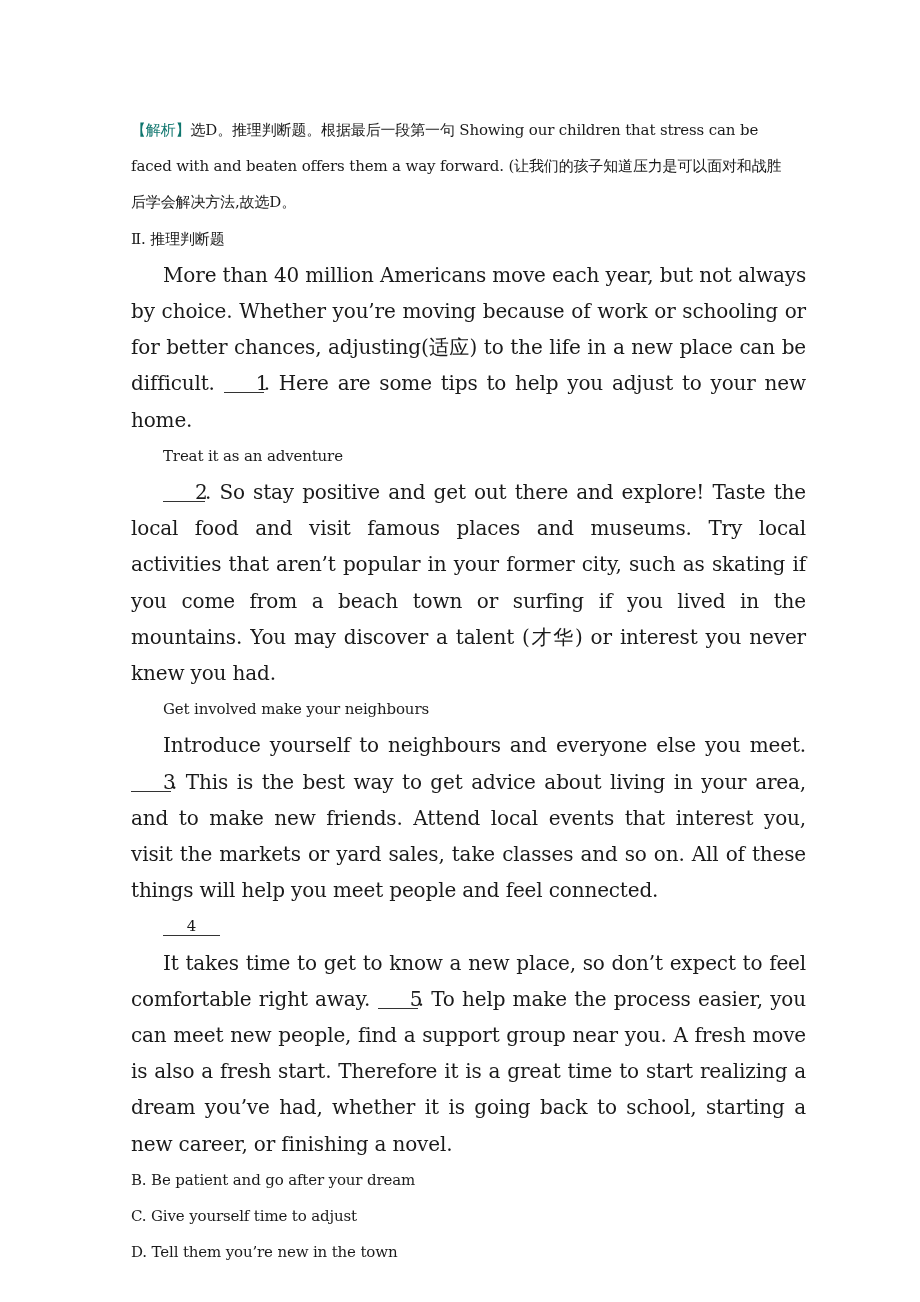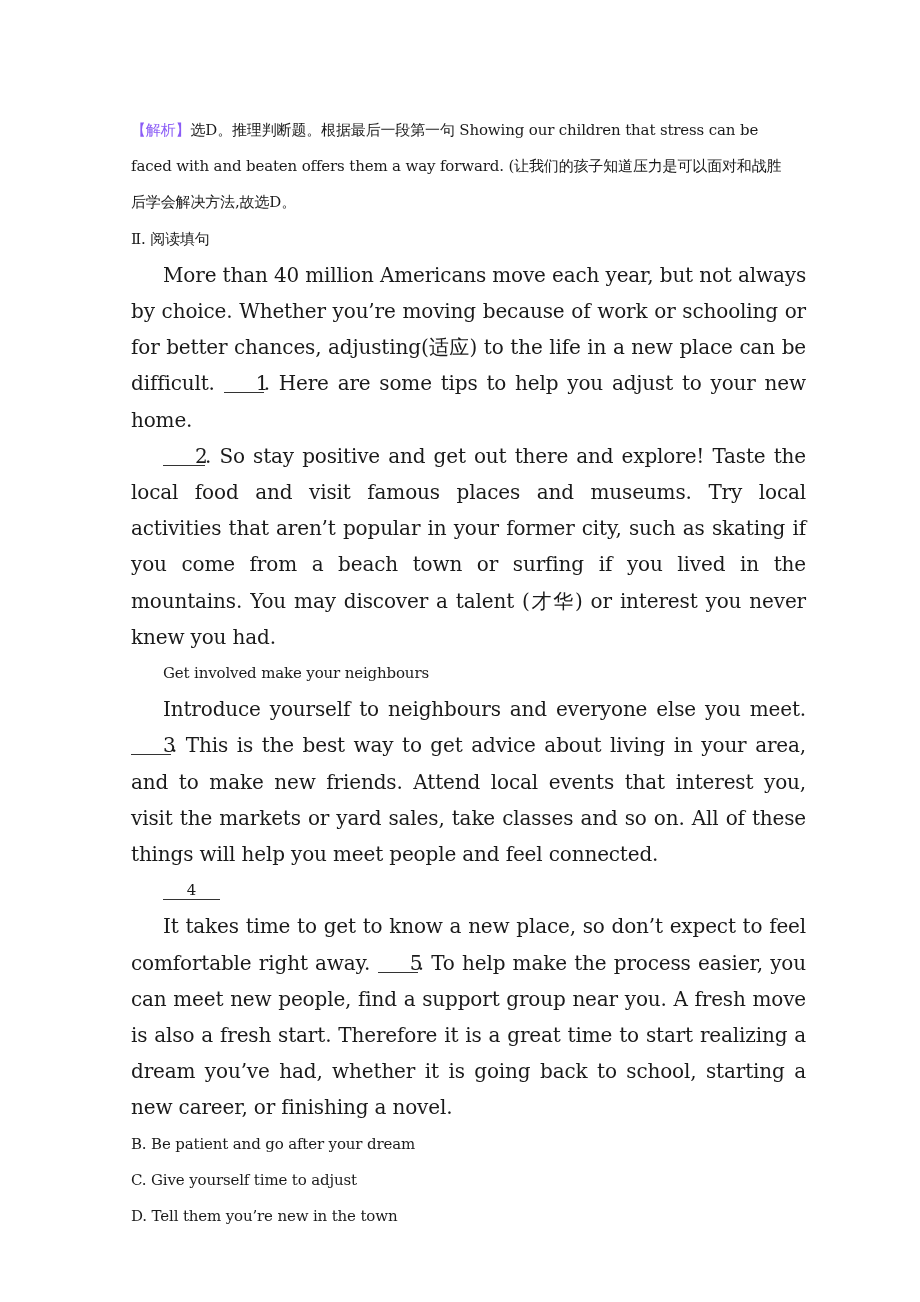--- a/index.html
+++ b/index.html
@@ -30,21 +30,21 @@
     }
     .para {
       font-size: 20px;
       line-height: 36.2px;
       text-align: justify;
       text-align-last: left;
       letter-spacing: -0.15px;
     }
     .indent { text-indent: 32px; }
     .label {
-      color: #8b5cf6;
+      color: #0f766e;
     }
     .cjk {
       font-family: "DejaVu Sans", sans-serif;
     }
     .blank {
       display: inline-block;
       border-bottom: 1px solid #333;
       text-align: center;
       line-height: 18px;
       height: 18px;
@@ -65,26 +65,27 @@
 <div class="page">
 
   <div>
     <div class="line">
       <span class="label cjk">【解析】</span><span>选D。推理判断题。根据最后一段第一句 Showing our children that stress can be</span>
     </div>
     <div class="line">faced with and beaten offers them a way forward. (让我们的孩子知道压力是可以面对和战胜</div>
     <div class="line">后学会解决方法,故选D。</div>
   </div>
 
-  <div class="line section-title">Ⅱ. 阅读填句</div>
+  <div class="line section-title">Ⅱ. 推理判断题</div>
 
   <div class="para indent">
     <span>More than 40 million Americans move each year, but not always by choice. Whether you’re moving because of work or schooling or for better chances, adjusting(适应) to the life in a new place can be difficult. </span><span class="blank w1">1</span><span>. Here are some tips to help you adjust to your new home.</span>
   </div>
 
+  <div class="line heading-sub">Treat it as an adventure</div>
 
   <div class="para indent">
     <span class="blank w2">2</span><span>. So stay positive and get out there and explore! Taste the local food and visit famous places and museums. Try local activities that aren’t popular in your former city, such as skating if you come from a beach town or surfing if you lived in the mountains. You may discover a talent (才华) or interest you never knew you had.</span>
   </div>
 
   <div class="line heading-sub">Get involved make your neighbours</div>
 
   <div class="para indent">
     <span>Introduce yourself to neighbours and everyone else you meet. </span><span class="blank w3">3</span><span>. This is the best way to get advice about living in your area, and to make new friends. Attend local events that interest you, visit the markets or yard sales, take classes and so on. All of these things will help you meet people and feel connected.</span>
   </div>

